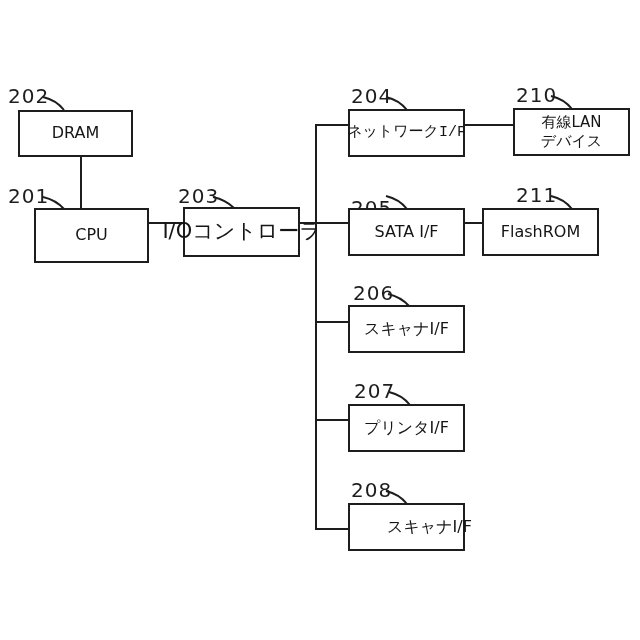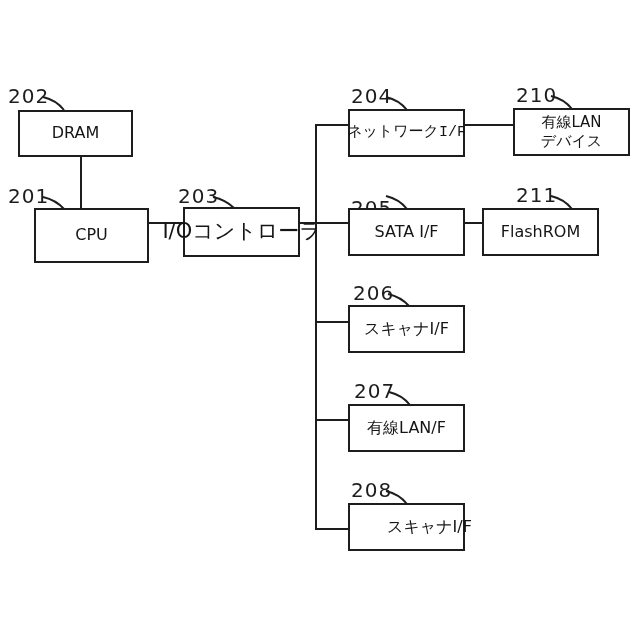--- a/index.html
+++ b/index.html
@@ -140,19 +140,19 @@
   <div class="node b-sata">
     <span>SATA I/F</span>
   </div>
   <div class="node b-flash">
     <span>FlashROM</span>
   </div>
   <div class="node b-panel">
     <span>スキャナI/F</span>
   </div>
   <div class="node b-printer">
-    <span>有線LAN/F</span>
+    <span>プリンタI/F</span>
   </div>
   <div class="node b-scanner">
     <span>スキャナI/F</span>
   </div>
 
 </div>
 
 </body></html>

